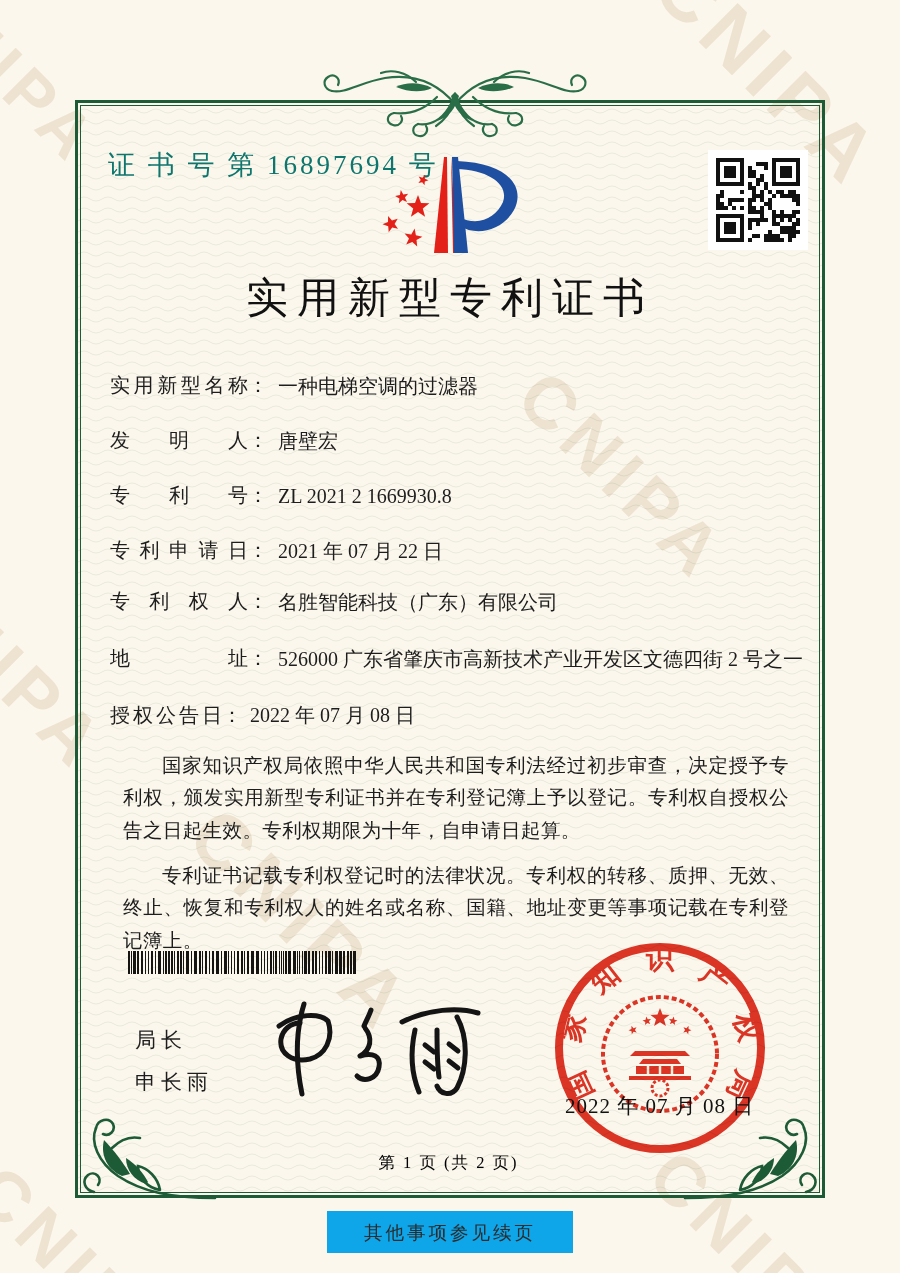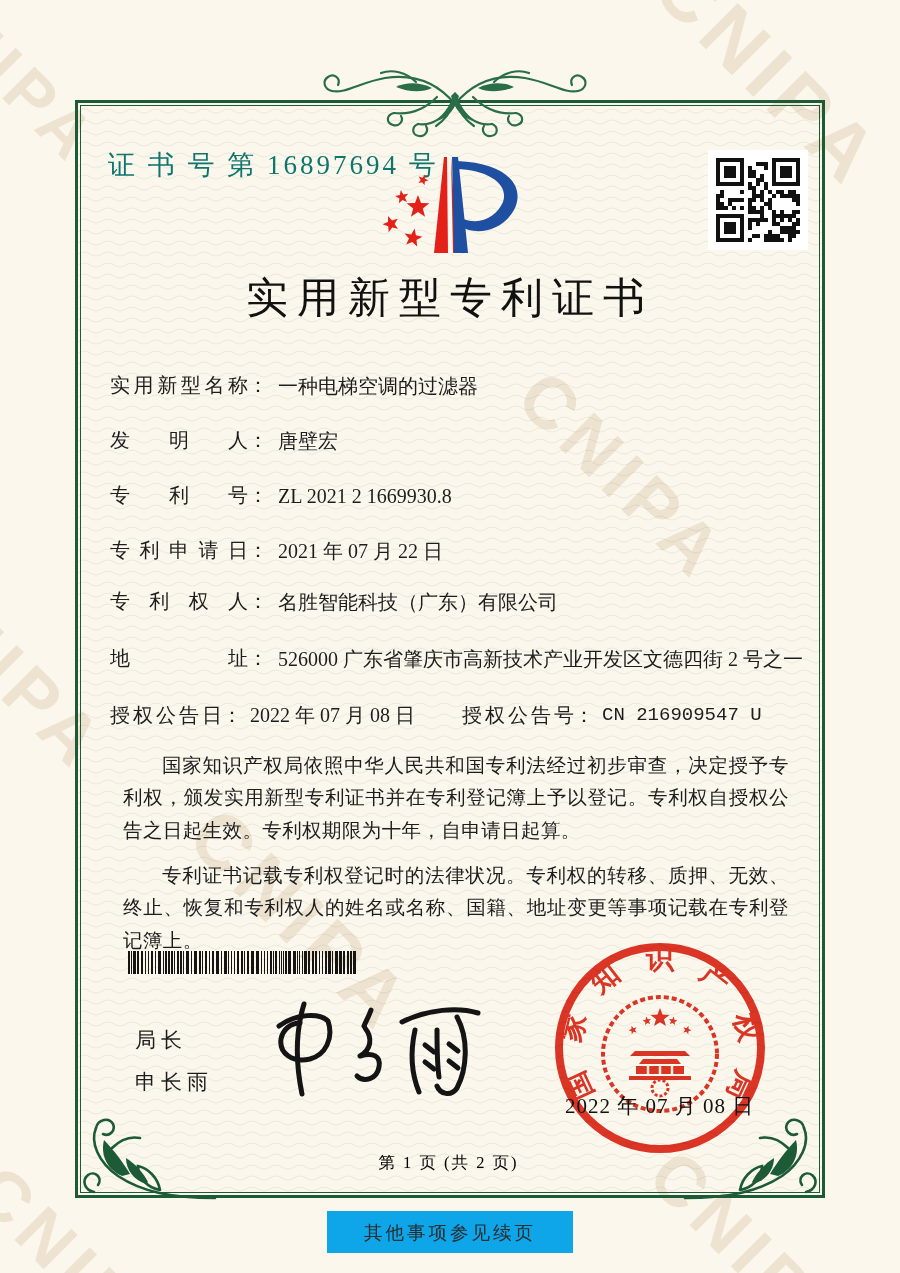--- a/index.html
+++ b/index.html
@@ -400,23 +400,20 @@
   <span class="f-label">专利申请日</span><span class="f-colon">：</span><span class="f-value">2021 年 07 月 22 日</span>
 </div>
 <div class="field-row" style="top:588px;">
   <span class="f-label">专利权人</span><span class="f-colon">：</span><span class="f-value">名胜智能科技（广东）有限公司</span>
 </div>
 <div class="field-row" style="top:645px;">
   <span class="f-label">地址</span><span class="f-colon">：</span><span class="f-value">526000 广东省肇庆市高新技术产业开发区文德四街 2 号之一</span>
 </div>
 <div class="field-row" style="top:702px;">
   <span class="f-label-sm">授权公告日</span><span class="f-colon">：</span><span style="margin-left:8px;">2022 年 07 月 08 日</span>
-  <span style="position:absolute;left:352px;">
-    <span class="f-label-sm">授权公告号</span><span class="f-colon">：</span><span style="margin-left:8px;font-family:'Liberation Mono','DejaVu Sans Mono',monospace;font-size:19px;">CN 216909547 U</span>
-  </span>
 </div>
 
 <div class="paras">
   <p>国家知识产权局依照中华人民共和国专利法经过初步审查，决定授予专利权，颁发实用新型专利证书并在专利登记簿上予以登记。专利权自授权公告之日起生效。专利权期限为十年，自申请日起算。</p>
   <p>专利证书记载专利权登记时的法律状况。专利权的转移、质押、无效、终止、恢复和专利权人的姓名或名称、国籍、地址变更等事项记载在专利登记簿上。</p>
 </div>
 
 <svg id="barcode" width="232" height="23">
     <rect x="0" y="0" width="2" height="23" fill="#161413"></rect>
     <rect x="3" y="0" width="1" height="23" fill="#161413"></rect>

